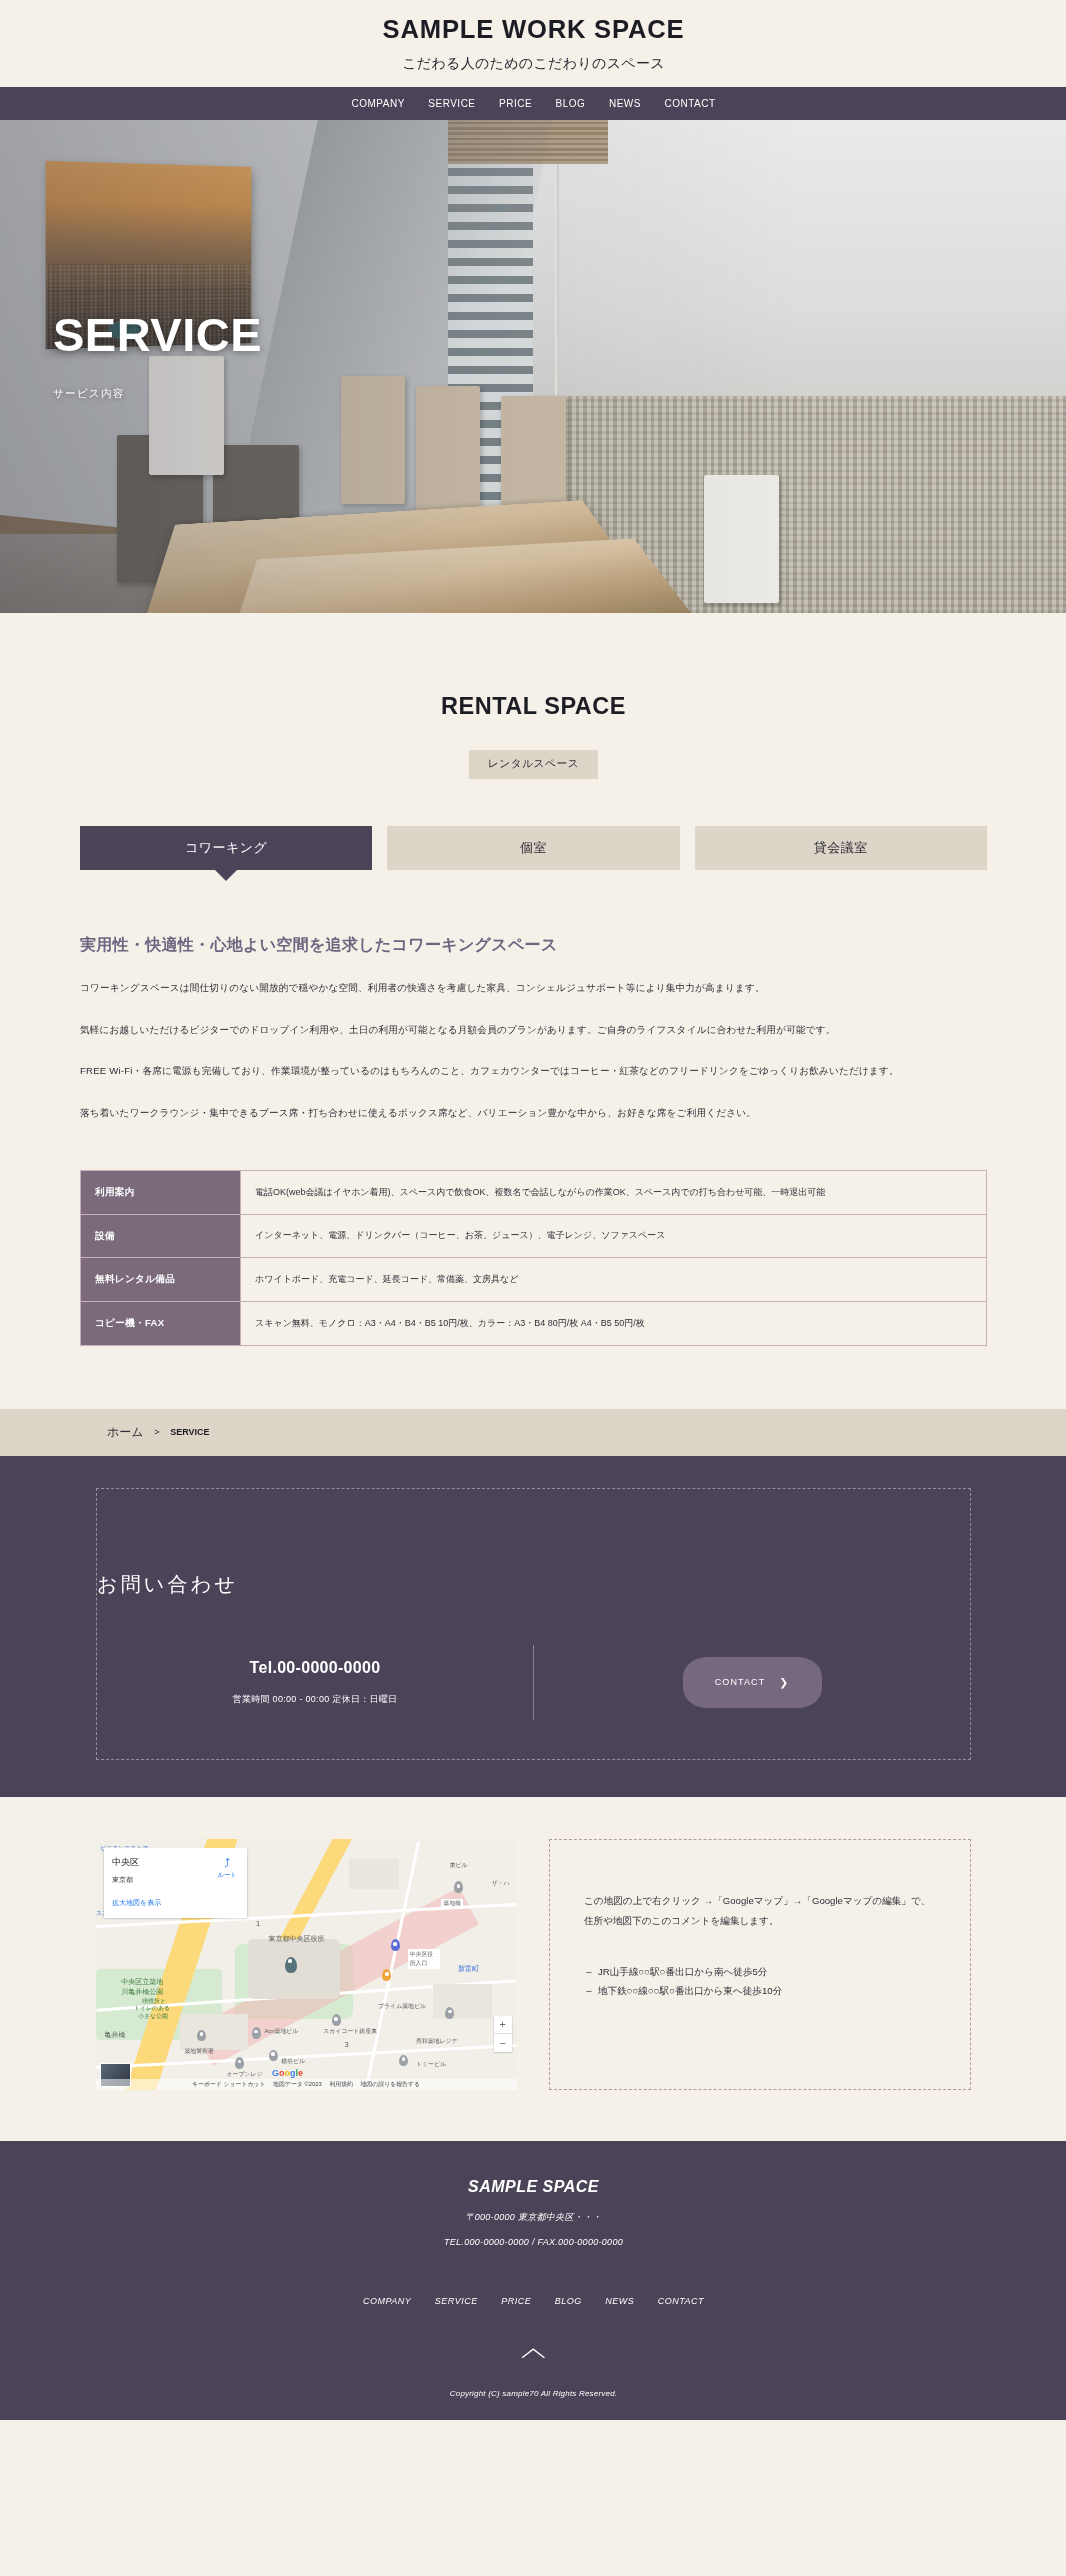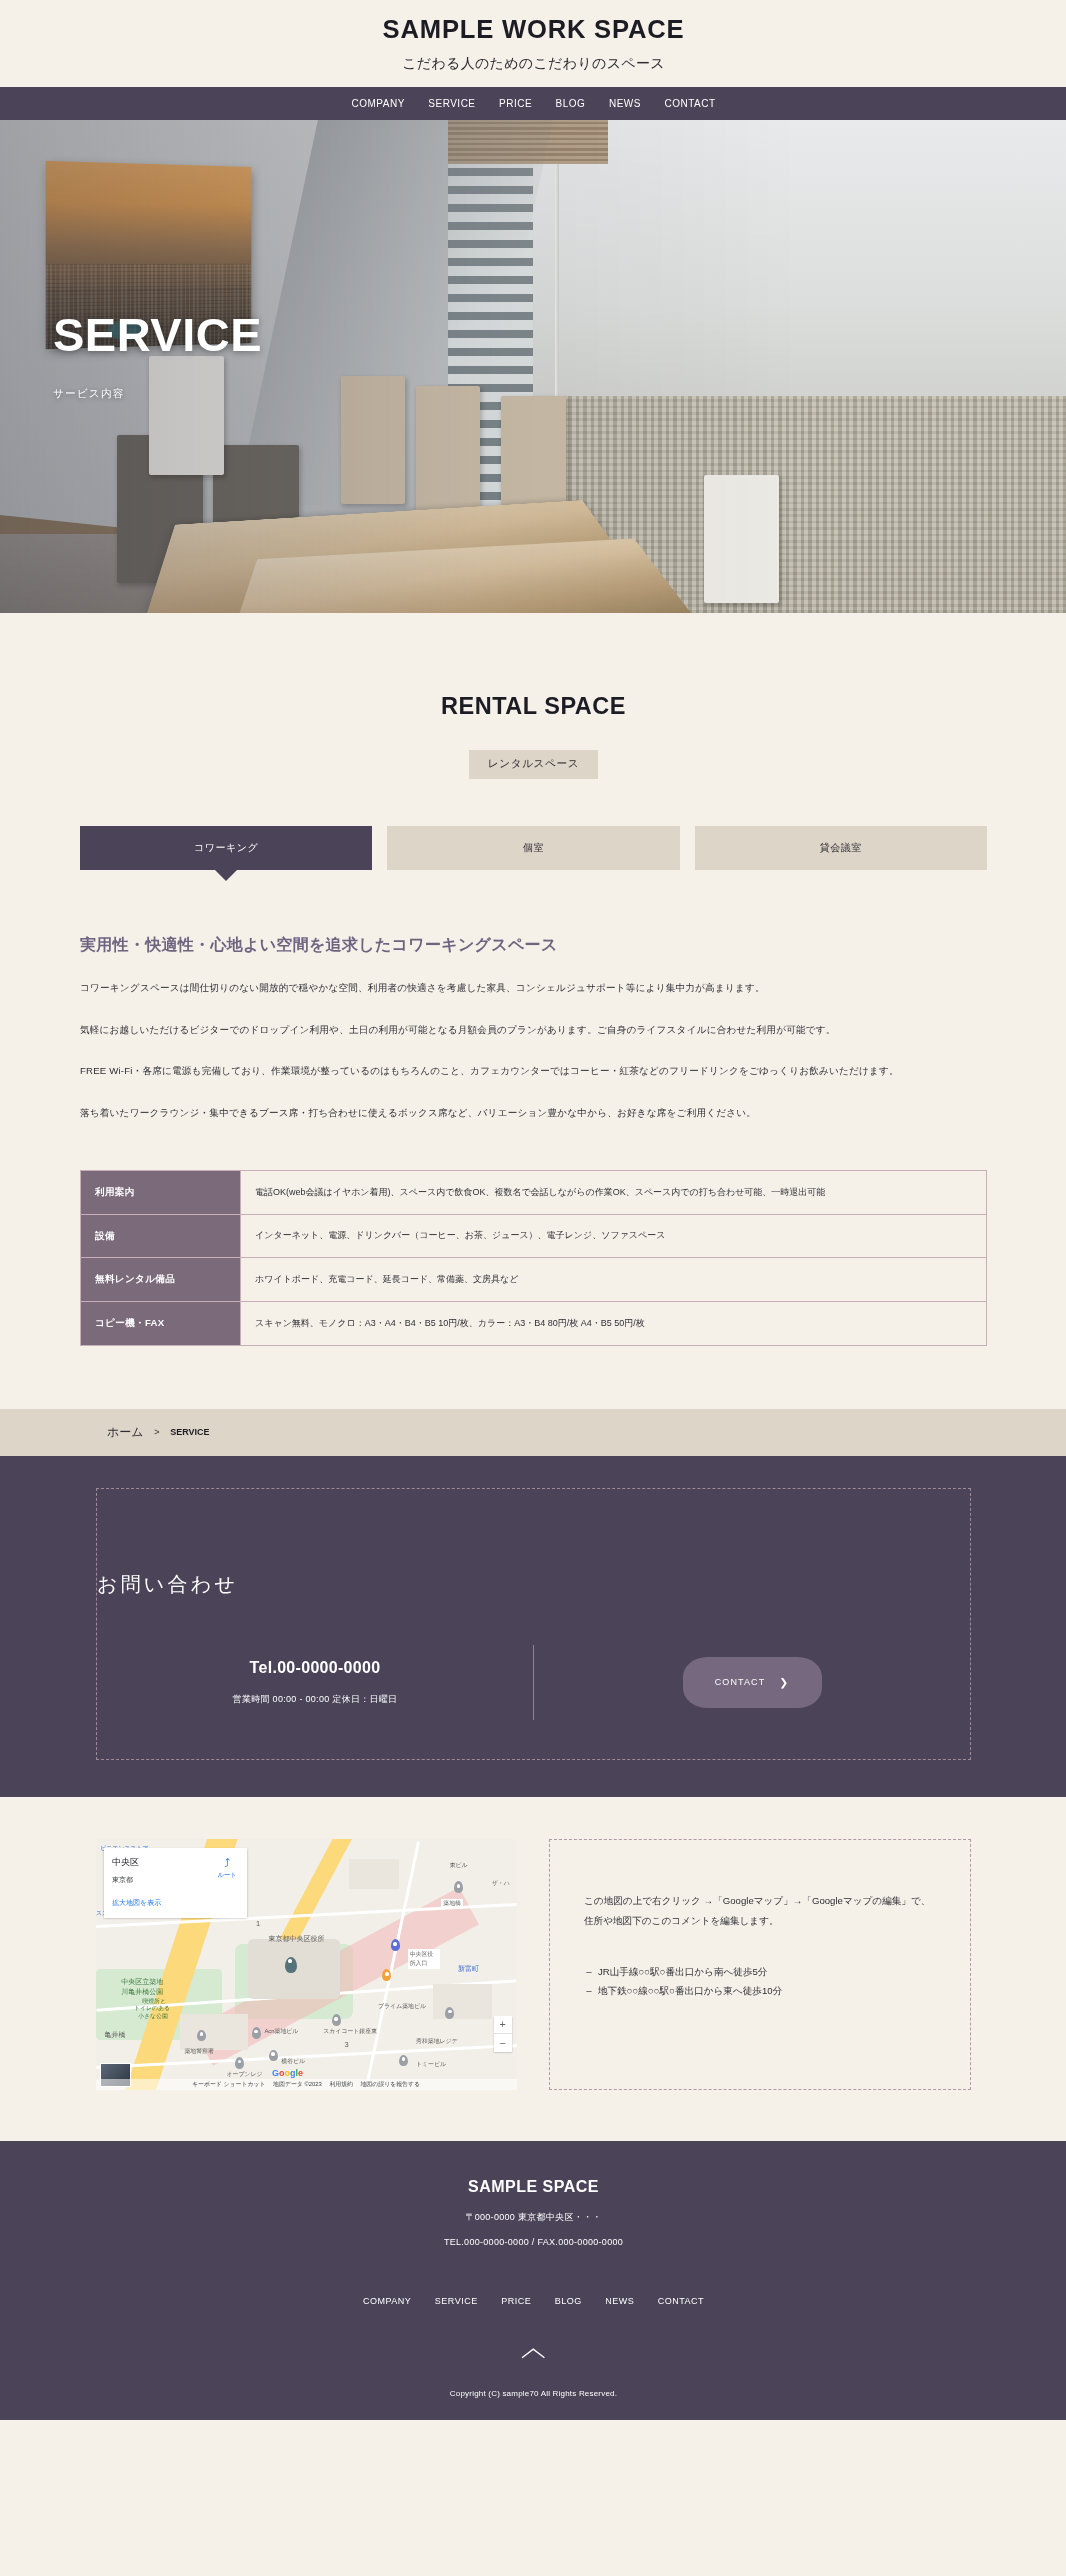--- a/index.html
+++ b/index.html
@@ -180,21 +180,21 @@
   .section-badge-row { text-align:center; margin-top: 30px; }
   .section-badge {
     display:inline-block; background:#ddd5c8; color:#2c2c33;
     font-size:10.7px; padding:7.5px 19px; letter-spacing:0.5px;
   }
 
   
   .tabs { display:flex; gap: 15px; margin-top: 47px; }
   .tab {
     flex:1; height:44px; display:flex; align-items:center; justify-content:center;
-    background:#ddd5c8; color:#2c2c33; font-size:10px; letter-spacing:0.5px;
+    background:#ddd5c8; color:#2c2c33; font-size:13px; letter-spacing:0.5px;
     cursor:pointer; position:relative;
   }
   .tab.active { background:#4b4458; color:#ffffff; }
   .tab.active::after {
     content:""; position:absolute; left:50%; bottom:-11.7px; transform:translateX(-50%);
     border-left:11.7px solid transparent; border-right:11.7px solid transparent;
     border-top:11.7px solid #4b4458;
   }
 
   
@@ -312,21 +312,21 @@
 
   .map-note {
     flex:1; border:1.1px dashed #b09aa4; padding: 51px 34px;
     font-size:9.6px; line-height:2.1; color:#2e2e36;
   }
   .map-note ul { margin-top: 31px; padding-left: 14px; }
   .map-note li { list-style:none; position:relative; line-height:2.0; }
   .map-note li::before { content:"–"; position:absolute; left:-11.7px; }
 
   
-  .site-footer { background:#4b4458; color:#ffffff; padding: 37px 0 21.3px; text-align:center; }
+  .site-footer { background:#4b4458; color:#ffffff; padding: 37px 0 21.3px; text-align:center;font-style:italic; }
   .footer-brand { font-size: 16px; font-weight:700; letter-spacing:0.5px; }
   .footer-addr { font-size:9px; margin-top: 15px; letter-spacing:0.3px; }
   .footer-tel { font-size:9px; margin-top: 12.8px; letter-spacing:0.3px; }
   .footer-nav { margin-top: 49px; display:flex; justify-content:center; gap:23.5px; }
   .footer-nav a { color:#ffffff; font-size:9px; letter-spacing:0.5px; text-decoration:none; cursor:pointer; }
   .to-top { margin-top: 41px; cursor:pointer; }
   .to-top svg { display:block; margin:0 auto; }
   .copyright { font-size:8px; margin-top: 30px; letter-spacing:0.2px; }
 </style>
 </head>

